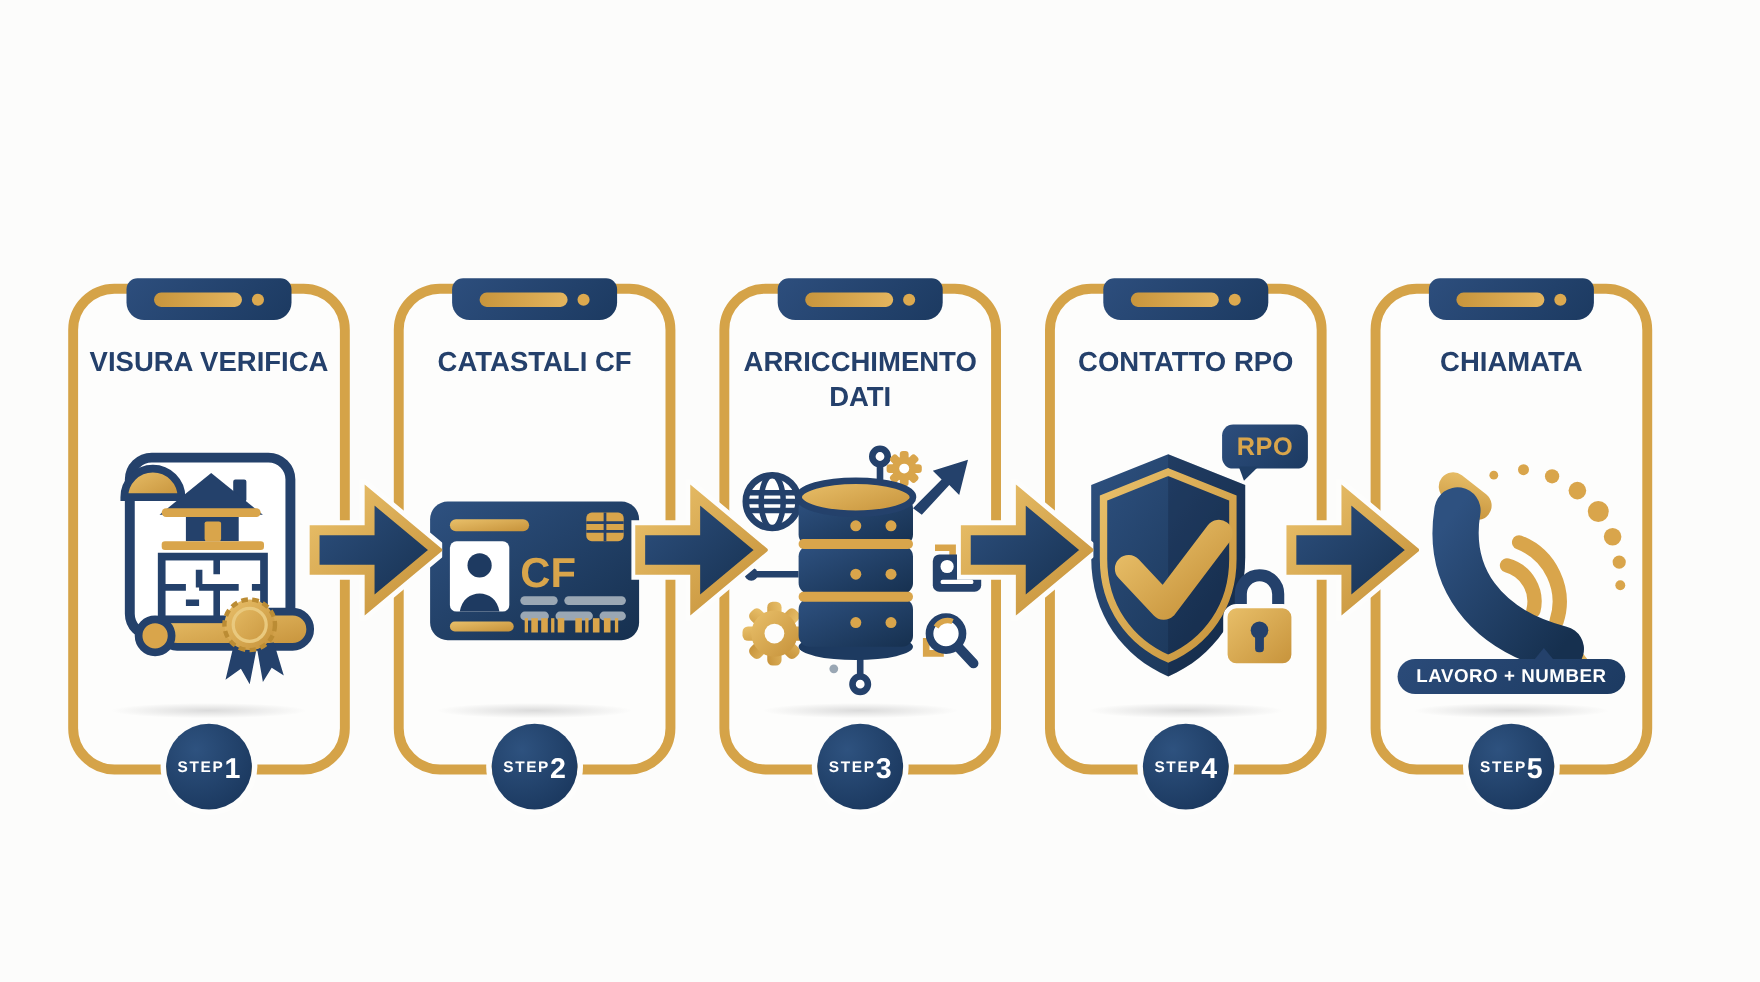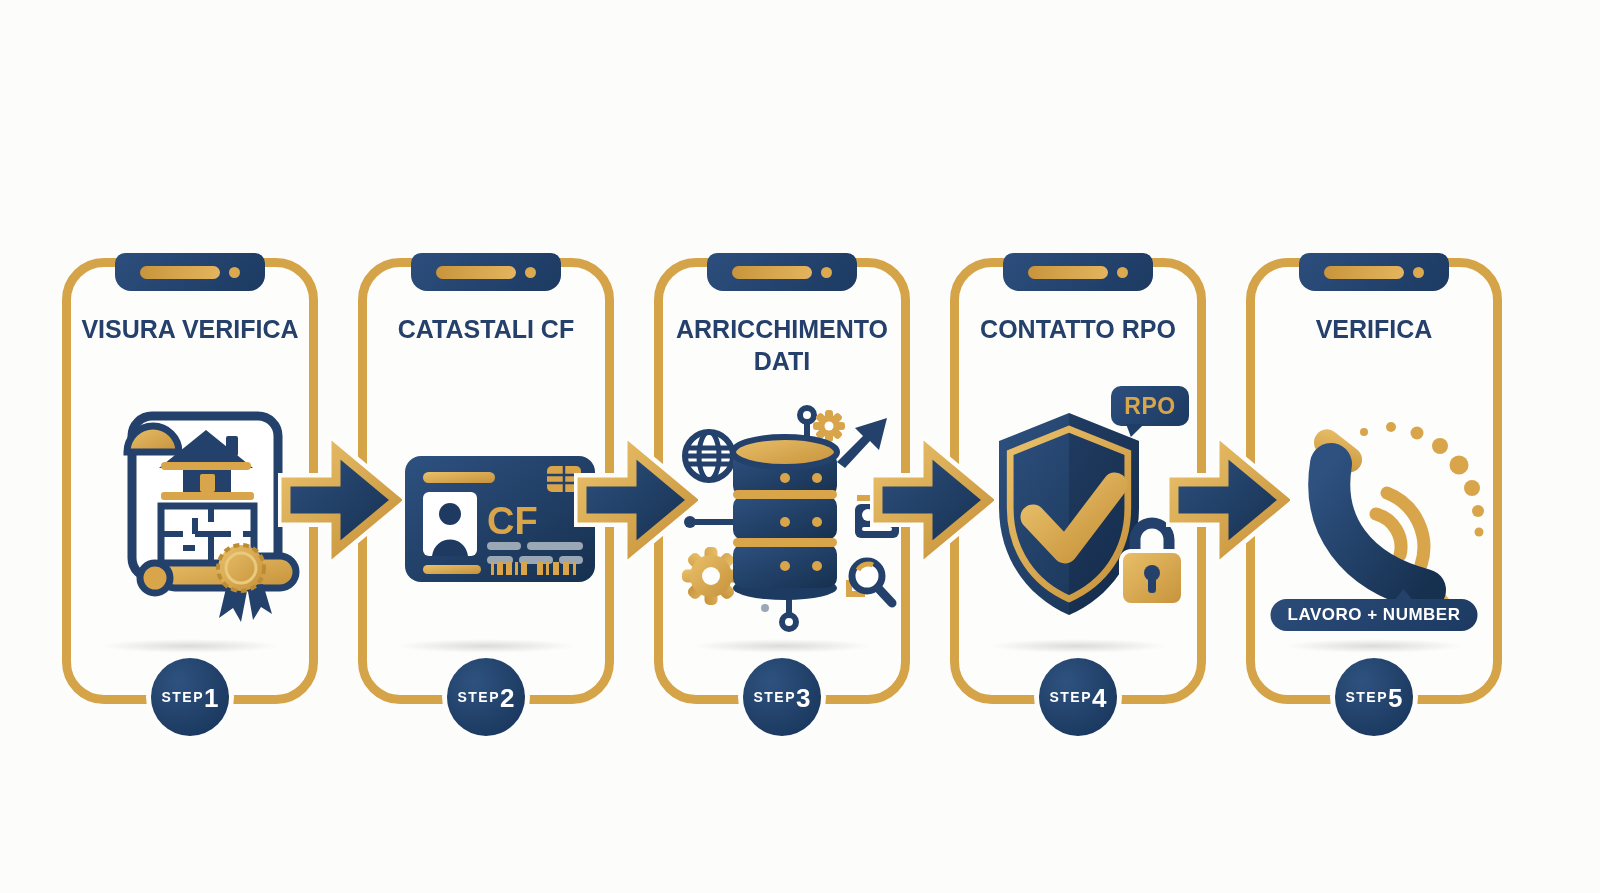--- a/index.html
+++ b/index.html
@@ -43,21 +43,21 @@
 
   .card-title{
     position:absolute; top:46px; left:0; width:100%; padding:0 4px;
     text-align:center;
     font-size:25px; line-height:1.28; font-weight:800; letter-spacing:0;
     color:#24406b;
   }
 
   .icon-wrap{
     position:absolute; top:126px; left:0; right:0; height:252px;
-    display:flex; align-items:center; justify-content:flex-end;
+    display:flex; align-items:center; justify-content:center;
   }
   .icon-shadow{
     position:absolute; top:372px; left:50%; transform:translateX(-50%);
     width:180px; height:14px; border-radius:50%;
     background:radial-gradient(ellipse at center, rgba(40,40,45,.16) 0%, rgba(40,40,45,0) 70%);
   }
 
   .step-badge{
     position:absolute; top:391px; left:50%; transform:translateX(-50%);
     width:78px; height:78px; border-radius:50%;
@@ -327,21 +327,21 @@
       <span class="step-word">STEP</span>
       <span class="step-number">4</span>
     </div>
   </section>
 
   <section class="card card-5">
     <div class="notch">
       <span class="pill"></span>
       <span class="dot"></span>
     </div>
-    <h2 class="card-title">VERIFICA</h2>
+    <h2 class="card-title">CHIAMATA</h2>
     <div class="icon-wrap">
       <svg width="226" height="226" viewBox="0 0 226 226">
 
         <g fill="#d9a54b">
           <circle cx="97" cy="26" r="4"></circle>
             <circle cx="124" cy="21" r="5"></circle>
           <circle cx="150" cy="27" r="6.5"></circle>
             <circle cx="173" cy="40" r="8"></circle>
           <circle cx="192" cy="59" r="9.5"></circle>
             <circle cx="205" cy="82" r="8"></circle>

